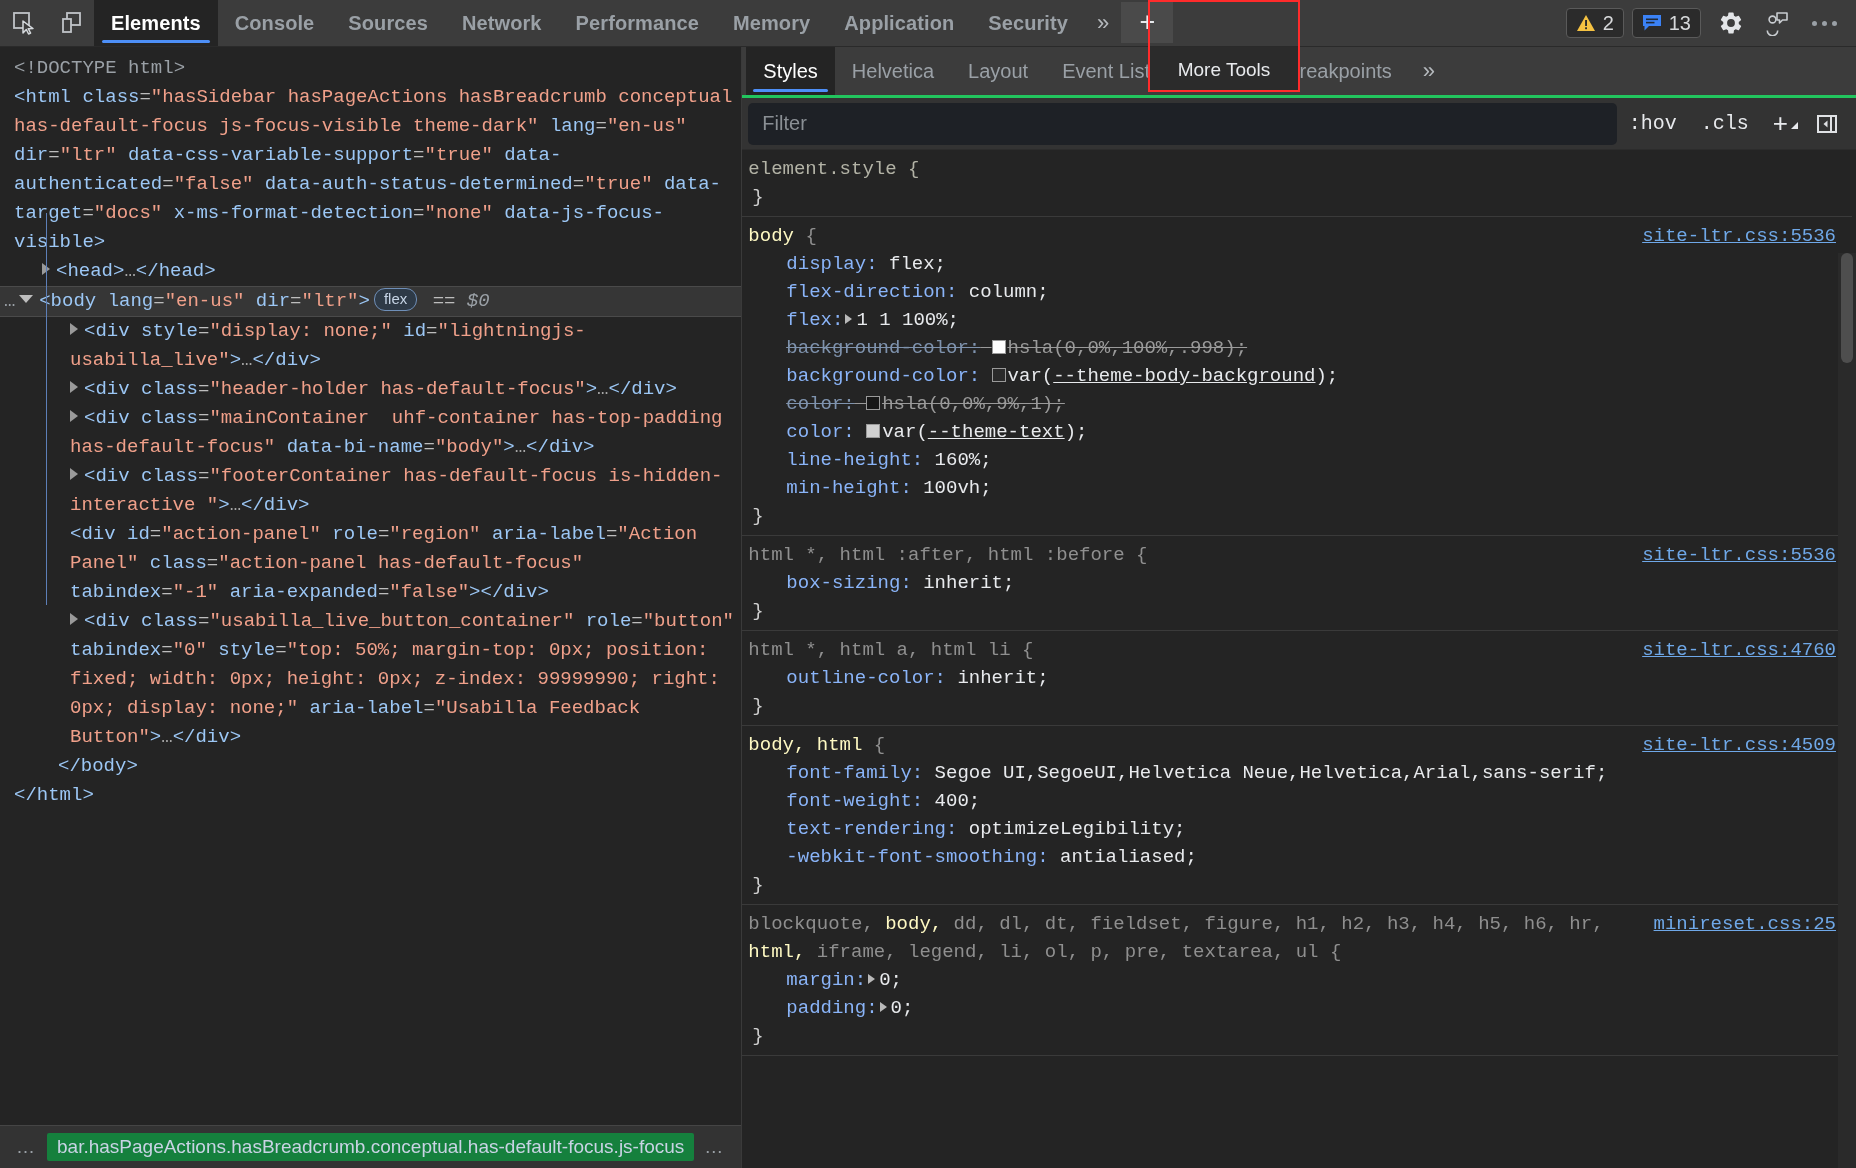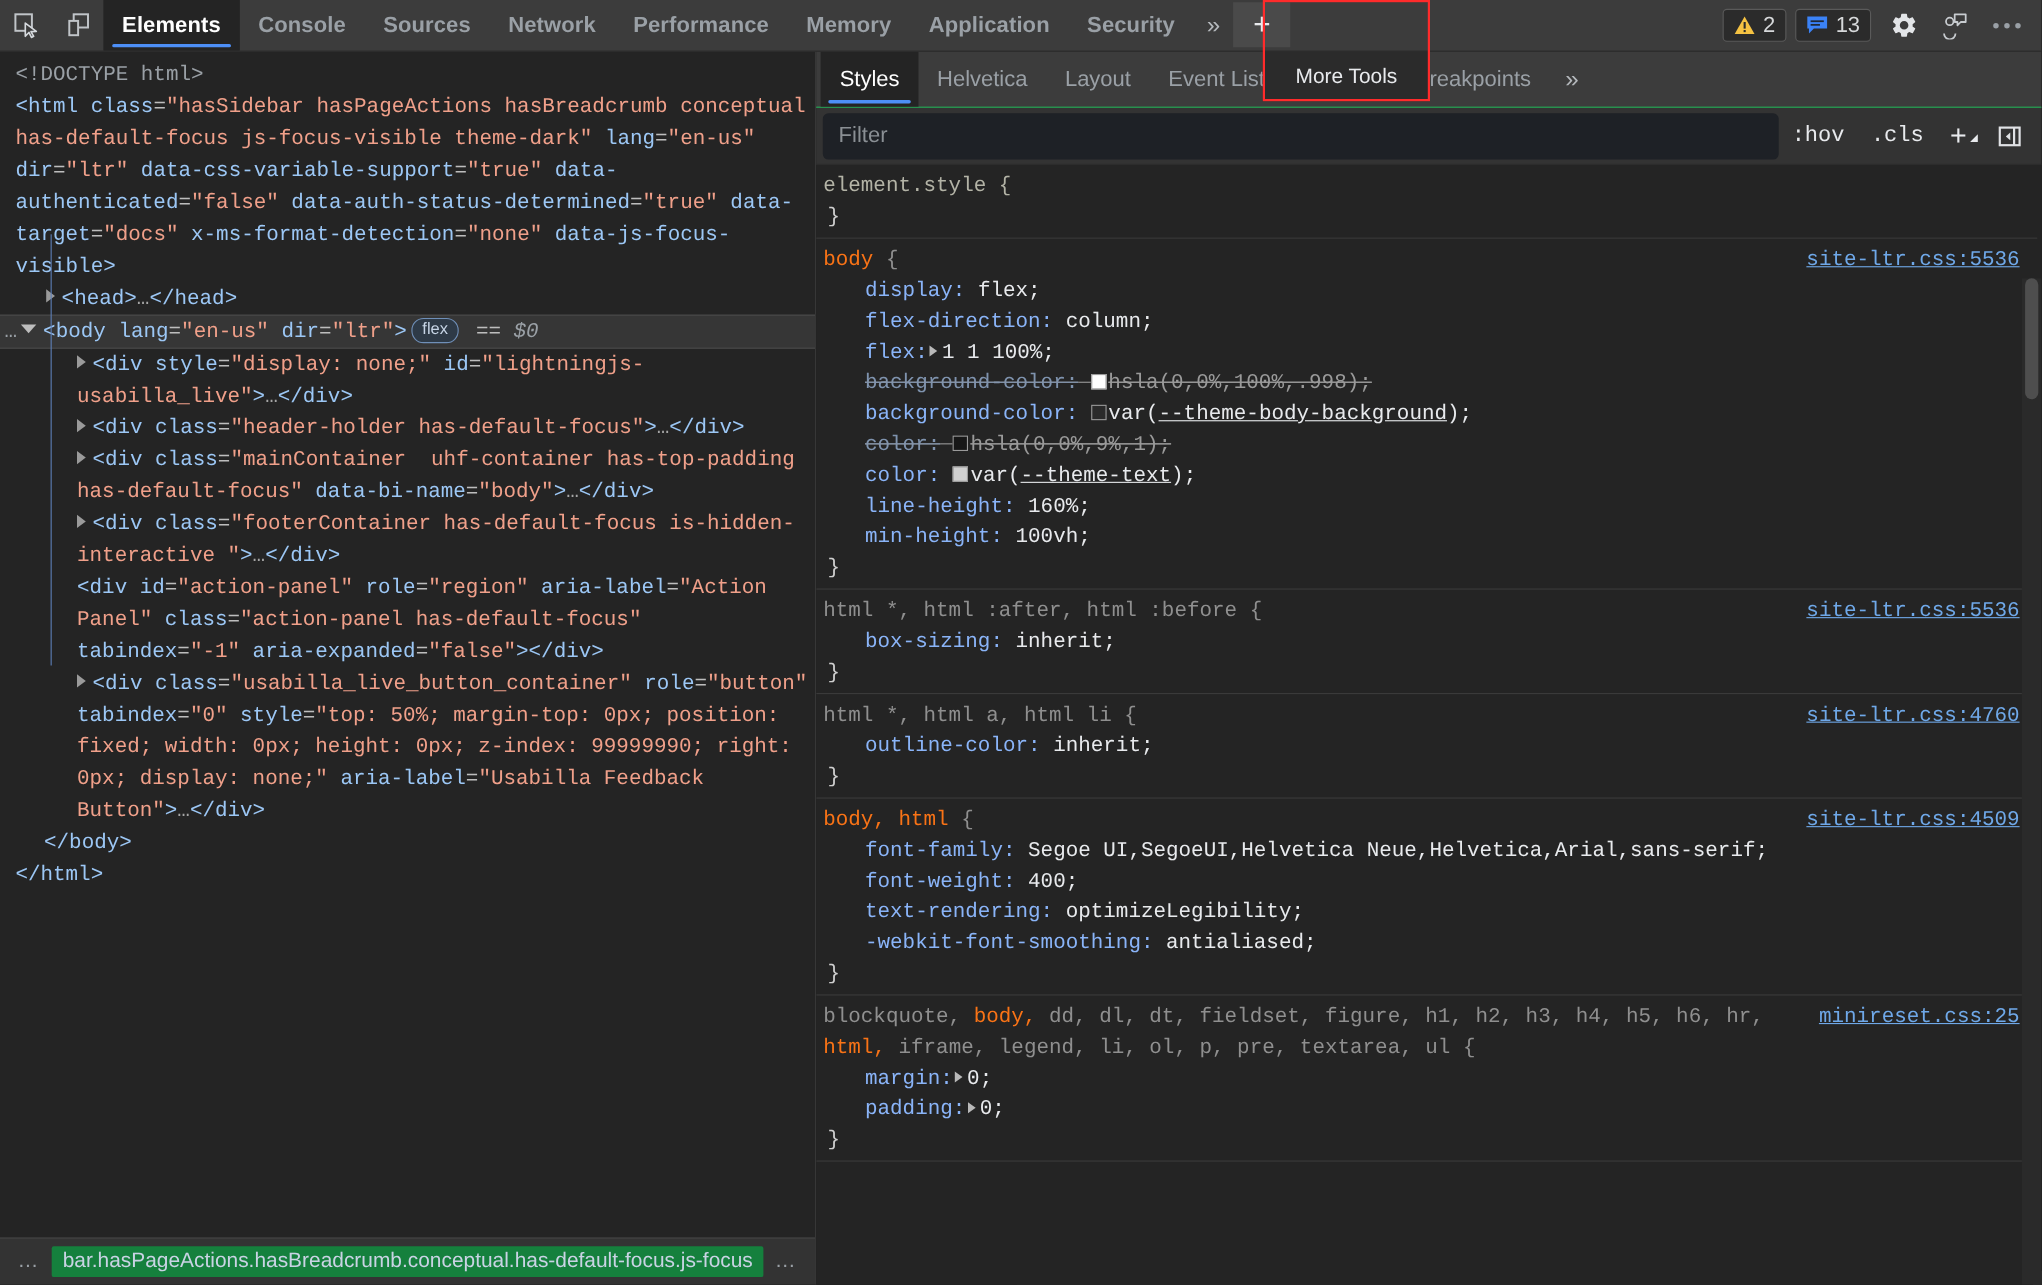--- a/index.html
+++ b/index.html
@@ -198,21 +198,21 @@
     flex:1 1 auto;
     background:#242424;
     display:flex; flex-direction:column;
     min-width:0; min-height:0;
     position:relative;
   }
   .styles-tabs {
     height:51px; flex:0 0 auto;
     background:#3c3c3c;
     display:flex; align-items:stretch;
-    border-bottom:1px solid #22c55e;
+    border-bottom:3px solid #22c55e;
     padding-left:4px;
   }
   .stab {
     padding:0 17px;
     display:flex;align-items:center;justify-content:center;
     color:#9aa0a6; font-size:20px;
     cursor:pointer; position:relative; white-space:nowrap;
   }
   .stab.selected { background:#242424; color:#fff; }
   .stab.selected::after {
@@ -272,21 +272,21 @@
   .rule {
     border-bottom:1px solid #3a3a3a;
     padding:5px 0 5px 6px;
     position:relative;
   }
   .rule-head {
     display:flex; align-items:baseline;
     padding-right:16px;
   }
   .sel-text { color:#b3b3a6; flex:1 1 auto; padding-right:10px; white-space:pre-wrap; }
-  .sel-text .m { color:#f97316; }
+  .sel-text .m { color:#fef9c3; }
   .sel-text .d { color:#8f8f8f; }
   .src-link {
     color:#6fa8e8; text-decoration:underline;
     white-space:nowrap; cursor:pointer; font-size:19px;
     flex:0 0 auto;
   }
   .decl { padding-left:38px; white-space:pre-wrap; }
   .prop { color:#8ab4f8; }
   .val  { color:#e8eaed; }
   .brace { color:#cfcfcf; padding-left:4px; }
@@ -435,21 +435,21 @@
           <div class="dline" style="padding-left: 14px; text-indent: 0px;"><span class="doctype">&lt;!DOCTYPE html&gt;</span></div>
           <div class="dline" style="padding-left: 14px; text-indent: 0px;"><span class="tg">&lt;html </span><span class="at">class</span><span class="eq">=</span><span class="av">"hasSidebar hasPageActions hasBreadcrumb conceptual has-default-focus js-focus-visible theme-dark" </span><span class="at">lang</span><span class="eq">=</span><span class="av">"en-us" </span><span class="at">dir</span><span class="eq">=</span><span class="av">"ltr" </span><span class="at">data-css-variable-support</span><span class="eq">=</span><span class="av">"true" </span><span class="at">data-authenticated</span><span class="eq">=</span><span class="av">"false" </span><span class="at">data-auth-status-determined</span><span class="eq">=</span><span class="av">"true" </span><span class="at">data-target</span><span class="eq">=</span><span class="av">"docs" </span><span class="at">x-ms-format-detection</span><span class="eq">=</span><span class="av">"none" </span><span class="at">data-js-focus-visible</span><span class="tg">&gt;</span></div>
           <div class="dline" style="padding-left: 42px; text-indent: 0px;"><span style="display: inline-block; width: 0px; height: 0px; margin-right: 6px; border-top: 6px solid transparent; border-bottom: 6px solid transparent; border-left: 8px solid rgb(154, 154, 154); vertical-align: 1px;"></span><span class="tg">&lt;head&gt;</span><span class="ell">…</span><span class="tg">&lt;/head&gt;</span></div>
           <div class="dline sel" style="padding-left: 4px; text-indent: 0px;"><span style="color: rgb(154, 160, 166);">… </span><span style="display: inline-block; width: 0px; height: 0px; margin-right: 6px; border-left: 7px solid transparent; border-right: 7px solid transparent; border-top: 8px solid rgb(189, 189, 189); vertical-align: 3px;"></span><span class="tg">&lt;body </span><span class="at">lang</span><span class="eq">=</span><span class="av">"en-us" </span><span class="at">dir</span><span class="eq">=</span><span class="av">"ltr"</span><span class="tg">&gt;</span><span class="flexbadge">flex</span><span class="eq"> == </span><span class="dollar">$0</span></div>
           <div class="dline" style="padding-left: 70px; text-indent: 0px;"><span style="display: inline-block; width: 0px; height: 0px; margin-right: 6px; border-top: 6px solid transparent; border-bottom: 6px solid transparent; border-left: 8px solid rgb(154, 154, 154); vertical-align: 1px;"></span><span class="tg">&lt;div </span><span class="at">style</span><span class="eq">=</span><span class="av">"display: none;" </span><span class="at">id</span><span class="eq">=</span><span class="av">"lightningjs-usabilla_live"</span><span class="tg">&gt;</span><span class="ell">…</span><span class="tg">&lt;/div&gt;</span></div>
           <div class="dline" style="padding-left: 70px; text-indent: 0px;"><span style="display: inline-block; width: 0px; height: 0px; margin-right: 6px; border-top: 6px solid transparent; border-bottom: 6px solid transparent; border-left: 8px solid rgb(154, 154, 154); vertical-align: 1px;"></span><span class="tg">&lt;div </span><span class="at">class</span><span class="eq">=</span><span class="av">"header-holder has-default-focus"</span><span class="tg">&gt;</span><span class="ell">…</span><span class="tg">&lt;/div&gt;</span></div>
           <div class="dline" style="padding-left: 70px; text-indent: 0px;"><span style="display: inline-block; width: 0px; height: 0px; margin-right: 6px; border-top: 6px solid transparent; border-bottom: 6px solid transparent; border-left: 8px solid rgb(154, 154, 154); vertical-align: 1px;"></span><span class="tg">&lt;div </span><span class="at">class</span><span class="eq">=</span><span class="av">"mainContainer  uhf-container has-top-padding  has-default-focus" </span><span class="at">data-bi-name</span><span class="eq">=</span><span class="av">"body"</span><span class="tg">&gt;</span><span class="ell">…</span><span class="tg">&lt;/div&gt;</span></div>
           <div class="dline" style="padding-left: 70px; text-indent: 0px;"><span style="display: inline-block; width: 0px; height: 0px; margin-right: 6px; border-top: 6px solid transparent; border-bottom: 6px solid transparent; border-left: 8px solid rgb(154, 154, 154); vertical-align: 1px;"></span><span class="tg">&lt;div </span><span class="at">class</span><span class="eq">=</span><span class="av">"footerContainer has-default-focus is-hidden-interactive "</span><span class="tg">&gt;</span><span class="ell">…</span><span class="tg">&lt;/div&gt;</span></div>
           <div class="dline" style="padding-left: 70px; text-indent: 0px;"><span class="tg">&lt;div </span><span class="at">id</span><span class="eq">=</span><span class="av">"action-panel" </span><span class="at">role</span><span class="eq">=</span><span class="av">"region" </span><span class="at">aria-label</span><span class="eq">=</span><span class="av">"Action Panel" </span><span class="at">class</span><span class="eq">=</span><span class="av">"action-panel has-default-focus" </span><span class="at">tabindex</span><span class="eq">=</span><span class="av">"-1" </span><span class="at">aria-expanded</span><span class="eq">=</span><span class="av">"false"</span><span class="tg">&gt;&lt;/div&gt;</span></div>
           <div class="dline" style="padding-left: 70px; text-indent: 0px;"><span style="display: inline-block; width: 0px; height: 0px; margin-right: 6px; border-top: 6px solid transparent; border-bottom: 6px solid transparent; border-left: 8px solid rgb(154, 154, 154); vertical-align: 1px;"></span><span class="tg">&lt;div </span><span class="at">class</span><span class="eq">=</span><span class="av">"usabilla_live_button_container" </span><span class="at">role</span><span class="eq">=</span><span class="av">"button" </span><span class="at">tabindex</span><span class="eq">=</span><span class="av">"0" </span><span class="at">style</span><span class="eq">=</span><span class="av">"top: 50%; margin-top: 0px; position: fixed; width: 0px; height: 0px; z-index: 99999990; right: 0px; display: none;" </span><span class="at">aria-label</span><span class="eq">=</span><span class="av">"Usabilla Feedback Button"</span><span class="tg">&gt;</span><span class="ell">…</span><span class="tg">&lt;/div&gt;</span></div>
-          <div class="dline" style="padding-left: 40px; text-indent: 0px;"><span class="tg">&lt;/body&gt;</span></div>
+          <div class="dline" style="padding-left: 58px; text-indent: 0px;"><span class="tg">&lt;/body&gt;</span></div>
           <div class="dline" style="padding-left: 14px; text-indent: 0px;"><span class="tg">&lt;/html&gt;</span></div>
           <div class="guide" style="top: 166px; height: 392px;"></div>
         </div>
 
       <div class="breadcrumb">
         <span class="bc-dots">…</span>
         <span class="bc-item">bar.hasPageActions.hasBreadcrumb.conceptual.has-default-focus.js-focus</span>
         <span class="bc-dots">…</span>
       </div>
     </div>

